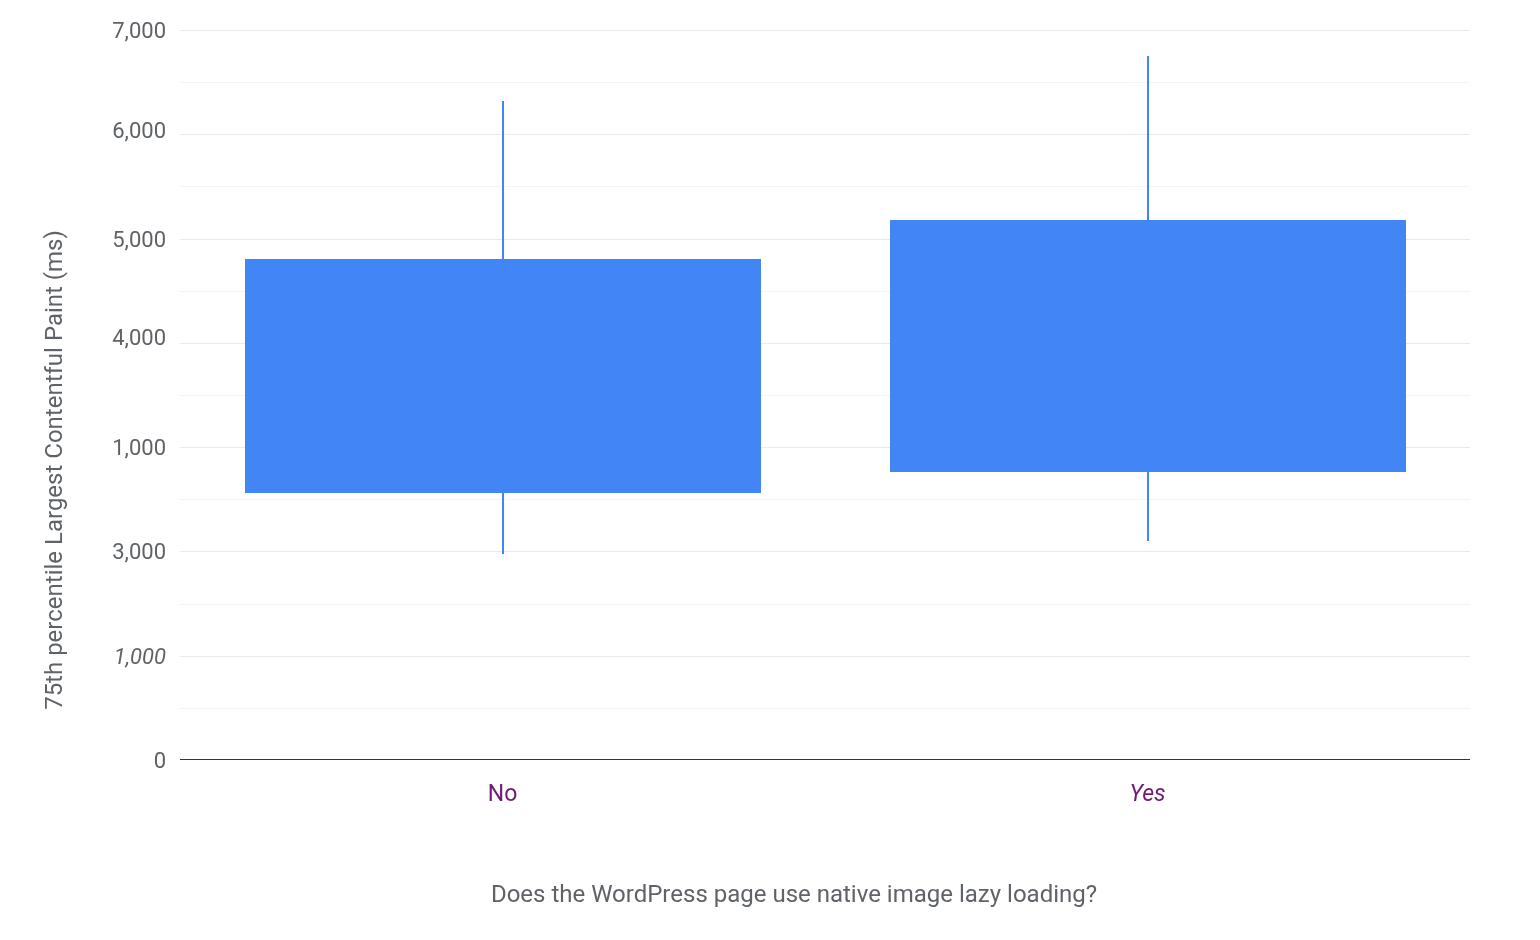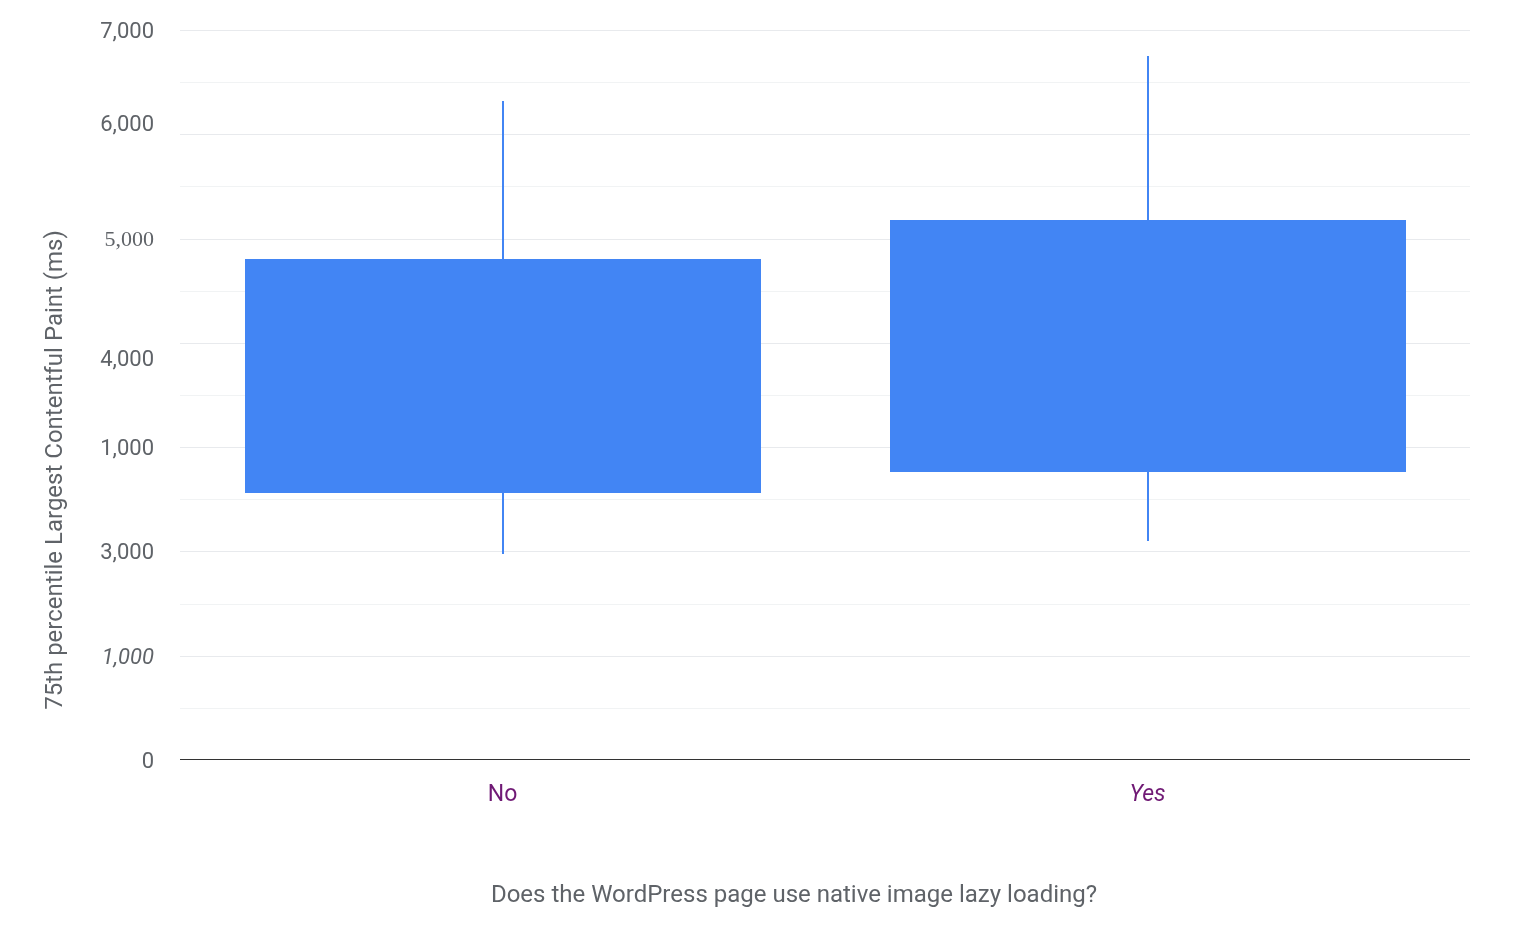--- a/index.html
+++ b/index.html
@@ -69,21 +69,21 @@
       position: absolute;
       left: 0;
       right: 0;
       bottom: 0;
       height: 1px;
       background: #333333;
     }
     .y-tick {
       position: absolute;
       right: 100%;
-      margin-right: 26px;
+      margin-right: 14px;
       transform: translateY(-50%);
       color: #5f6368;
       font-size: 22px;
       white-space: nowrap;
     }
     .x-tick {
       position: absolute;
       top: 100%;
       margin-top: 20px;
       transform: translateX(-50%);
@@ -116,27 +116,27 @@
       <div class="gridline-minor" style="top: 573.571px;"></div>
       <div class="y-tick" style="top: 625.714px; font-style: italic;">1,000</div>
       <div class="gridline" style="top: 521.429px;"></div>
       <div class="gridline-minor" style="top: 469.286px;"></div>
       <div class="y-tick" style="top: 521.429px;">3,000</div>
       <div class="gridline" style="top: 417.143px;"></div>
       <div class="gridline-minor" style="top: 365px;"></div>
       <div class="y-tick" style="top: 417.143px;">1,000</div>
       <div class="gridline" style="top: 312.857px;"></div>
       <div class="gridline-minor" style="top: 260.714px;"></div>
-      <div class="y-tick" style="top: 328px;">4,000</div>
+      <div class="y-tick" style="top: 307px;">4,000</div>
       <div class="gridline" style="top: 208.571px;"></div>
       <div class="gridline-minor" style="top: 156.429px;"></div>
-      <div class="y-tick" style="top: 208.571px; font-family: Liberation Serif, serif;">5,000</div>
+      <div class="y-tick" style="top: 208.571px;">5,000</div>
       <div class="gridline" style="top: 104.286px;"></div>
       <div class="gridline-minor" style="top: 52.1429px;"></div>
-      <div class="y-tick" style="top: 93px;">6,000</div>
+      <div class="y-tick" style="top: 100px;">6,000</div>
       <div class="gridline" style="top: 0px;"></div>
       <div class="y-tick" style="top: 0px;">7,000</div>
       <div class="whisker-line" style="left: 322.5px; top: 70.9143px; height: 158.514px;"></div>
       <div class="whisker-line" style="left: 322.5px; top: 463.029px; height: 60.4857px;"></div>
       <div class="box" style="left: 64.5px; width: 516px; top: 229.429px; height: 233.6px; background: rgb(66, 133, 244);"></div>
       <div class="x-tick" style="left: 322.5px;">No</div>
       <div class="whisker-line" style="left: 967.5px; top: 26.0714px; height: 163.729px;"></div>
       <div class="whisker-line" style="left: 967.5px; top: 442.171px; height: 68.8286px;"></div>
       <div class="box" style="left: 709.5px; width: 516px; top: 189.8px; height: 252.371px; background: rgb(66, 133, 244);"></div>
       <div class="x-tick" style="left: 967.5px; font-style: italic;">Yes</div>

